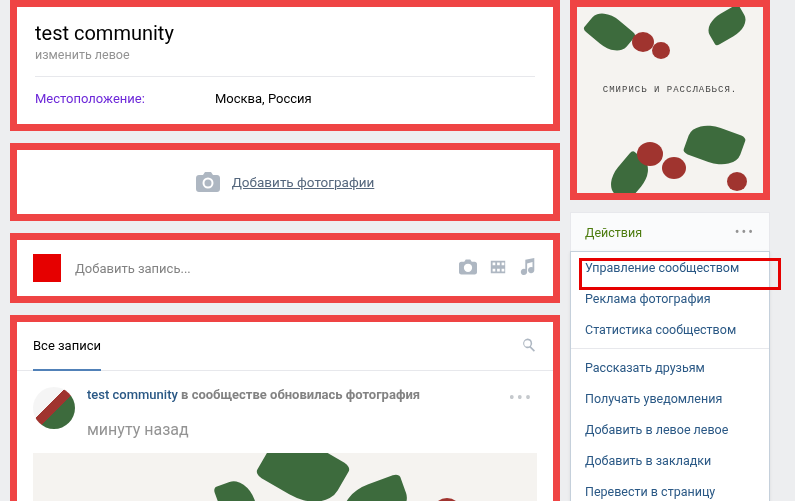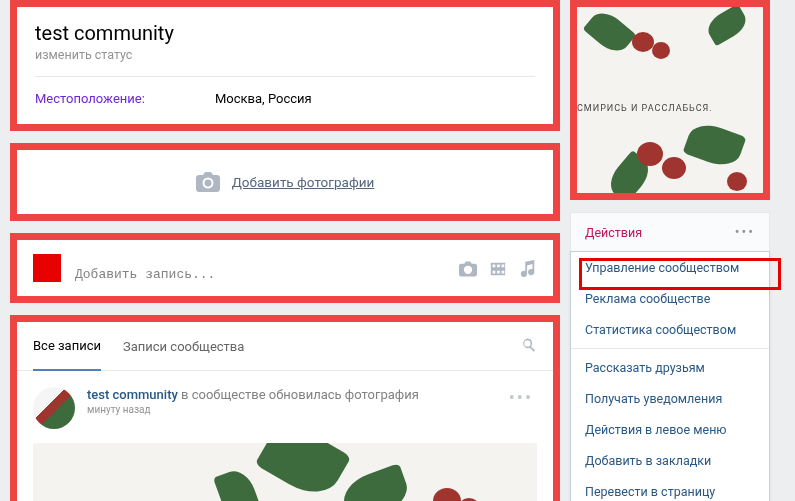--- a/index.html
+++ b/index.html
@@ -44,69 +44,69 @@
   .location-label { color: #6d28d9; width: 180px; }
   .location-value { color: #000; }
   
   .add-photos-card {
     display: flex; align-items: center; justify-content: center;
     padding: 22px; color: #55677d; cursor: pointer;
   }
   .camera-icon { width: 24px; height: 20px; margin-right: 12px; fill: #aeb7c2; }
   .add-photos-text { font-size: 13.5px; color: #55677d; text-decoration: underline; }
   
-  .composer-card { display: flex; align-items: flex-end; padding: 14px 16px; font-family: Liberation Mono, monospace; }
+  .composer-card { display: flex; align-items: center; padding: 14px 16px; }
   .avatar-sq { width: 28px; height: 28px; background: #e60000; margin-right: 14px; }
   .composer-placeholder { color: #828282; font-size: 13px; flex: 1; }
   .composer-icons { display: flex; gap: 12px; color: #aeb7c2; }
   .composer-icons svg { width: 18px; height: 18px; fill: #aeb7c2; }
   
   .wall-card { padding: 0; }
   .tabs-row { display: flex; align-items: center; border-bottom: 1px solid #e7e8ec; padding: 0 16px; position: relative; }
   .tab { padding: 16px 0; margin-right: 22px; color: #656565; font-size: 13px; cursor: pointer; }
   .tab.active { color: #000000; border-bottom: 2px solid #5181b8; margin-bottom: -1px; }
   .search-icon-wrap { margin-left: auto; }
   .search-icon-wrap svg { width: 16px; height: 16px; fill: #aeb7c2; }
   
   .post { padding: 16px; }
   .post-head { display: flex; align-items: flex-start; }
   .post-avatar { width: 42px; height: 42px; border-radius: 50%; overflow: hidden; margin-right: 12px; background:#f0f0f0; }
   .post-avatar-inner{width:100%;height:100%;background:linear-gradient(135deg,#f5f5f5 40%,#a0342f 40%,#a0342f 55%,#3d6b3d 55%);}
   .post-author { color: #2a5885; font-weight: 500; font-size: 13px; }
-  .post-action-text { color: #828282; font-weight: 400; }
-  .post-time { color: #939393; font-size: 10px; margin-top: 2px; }
+  .post-action-text { color: #828282; font-weight: 700; }
+  .post-time { color: #939393; font-size: 16px; margin-top: 18px; }
   .post-more { margin-left: auto; color: #c5c9cd; font-size: 18px; letter-spacing: 2px; cursor: pointer; padding: 0 4px;}
   .post-image { margin-top: 14px; height: 80px; position:relative; overflow:hidden; background:#f5f3f0;}
   .leaf{position:absolute;background:#3d6b3d;border-radius:50% 10% 50% 10%;}
   .berry{position:absolute;background:#a0342f;border-radius:50%;}
   
   .cover-card { height: 200px; position:relative; overflow:hidden; background:#f5f3f0;}
-  .cover-text{position:absolute;top:96px;width:100%;text-align:left;font-size:9px;letter-spacing:1px;color:#444;}
+  .cover-text{position:absolute;top:78px;width:100%;text-align:center;font-size:9px;letter-spacing:1px;color:#444;font-family:Liberation Mono, monospace;}
   .actions-head { display:flex; align-items:center; padding: 11px 14px; background:#fafbfc; border:1px solid #e7e8ec; border-bottom:none;}
-  .actions-title { color: #be185d; font-size: 12.5px; text-align: center; }
+  .actions-title { color: #4d7c0f; font-size: 12.5px; text-align: center; }
   .dots-btn { margin-left:auto; color:#939393; letter-spacing:2px; cursor:pointer; font-size:14px;}
   .dropdown { background:#fff; border:1px solid #c5d0db; box-shadow:0 1px 3px rgba(0,0,0,.08);}
   .dropdown-item { padding: 8px 14px; color:#2a5885; font-size:12.5px; cursor:pointer; }
   .dropdown-sep { border-top:1px solid #e7e8ec; margin:3px 0;}
   .highlight-box {
     position: absolute;
     border: 3px solid #e60000;
     pointer-events: none;
   }
 </style>
 </head>
 <body>
 
 <div class="layout">
 
   <div class="main-col">
 
     <div class="card header-card">
       <div class="community-name">test community</div>
-      <div class="status-link">изменить статус</div>
+      <div class="status-link">изменить левое</div>
       <hr class="divider">
       <div class="location-row">
         <div class="location-label">Местоположение:</div>
         <div class="location-value">Москва, Россия</div>
       </div>
     </div>
 
     <div class="card add-photos-card">
       <svg class="camera-icon" viewBox="0 0 24 20">
           <path d="M9 0l-2 3H3C1.3 3 0 4.3 0 6v11c0 1.7 1.3 3 3 3h18c1.7 0 3-1.3 3-3V6c0-1.7-1.3-3-3-3h-4l-2-3H9zm3 5.5a5.5 5.5 0 110 11 5.5 5.5 0 010-11zm0 2a3.5 3.5 0 100 7 3.5 3.5 0 000-7z"></path>
@@ -126,21 +126,20 @@
             </svg></span>
         <span><svg viewBox="0 0 20 20">
               <path d="M7 2l10-2v13.5a3.5 3.5 0 11-2-3.16V4.5L9 6v9.5a3.5 3.5 0 11-2-3.16V2z"></path>
             </svg></span>
       </div>
     </div>
 
     <div class="card wall-card">
       <div class="tabs-row">
         <div class="tab active">Все записи</div>
-        <div class="tab">Записи сообщества</div>
         <div class="search-icon-wrap">
           <svg viewBox="0 0 20 20">
               <path d="M8 2a6 6 0 014.47 10.03l5 5-1.44 1.44-5-5A6 6 0 118 2zm0 2a4 4 0 100 8 4 4 0 000-8z"></path>
             </svg>
         </div>
       </div>
       <div class="post">
         <div class="post-head">
           <div class="post-avatar">
               <div class="post-avatar-inner"></div>
@@ -179,26 +178,26 @@
       <div class="berry" style="width:20px;height:19px;left:150px;top:165px"></div>
     </div>
 
     <div>
       <div class="actions-head">
         <span class="actions-title">Действия</span>
         <span class="dots-btn">•••</span>
       </div>
       <div class="dropdown">
         <div class="dropdown-item">Управление сообществом</div>
-        <div class="dropdown-item">Реклама сообществе</div>
+        <div class="dropdown-item">Реклама фотография</div>
         <div class="dropdown-item">Статистика сообществом</div>
         <div class="dropdown-sep"></div>
         <div class="dropdown-item">Рассказать друзьям</div>
         <div class="dropdown-item">Получать уведомления</div>
-        <div class="dropdown-item">Действия в левое меню</div>
+        <div class="dropdown-item">Добавить в левое левое</div>
         <div class="dropdown-item">Добавить в закладки</div>
         <div class="dropdown-item">Перевести в страницу</div>
       </div>
     </div>
   </div>
 </div>
 
 <div class="highlight-box" style="left:579px;top:258px;width:202px;height:32px;"></div>
 
 </body></html>

